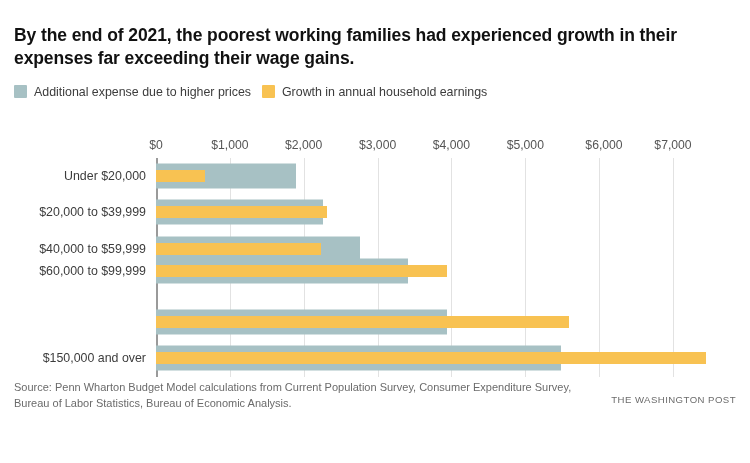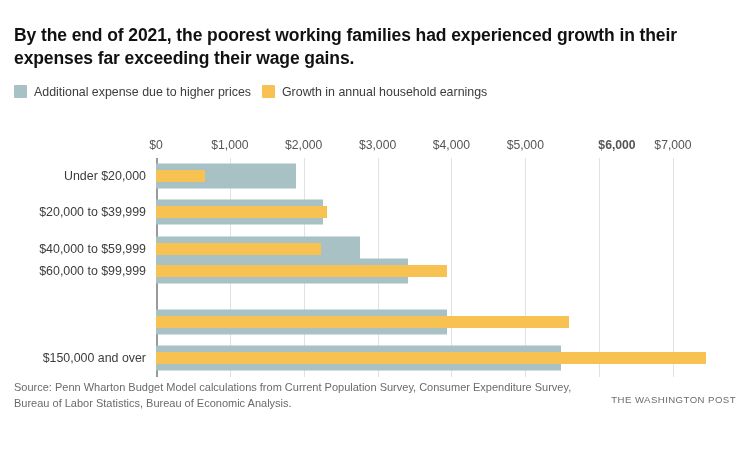--- a/index.html
+++ b/index.html
@@ -202,21 +202,21 @@
   <div class="chart">
     <div class="chart-inner">
       <div class="plot">
         <div id="ticks">
             <div class="tick-label" style="left: 0px;">$0</div>
             <div class="tick-label" style="left: 73.8571px;">$1,000</div>
             <div class="tick-label" style="left: 147.714px;">$2,000</div>
             <div class="tick-label" style="left: 221.571px;">$3,000</div>
             <div class="tick-label" style="left: 295.429px;">$4,000</div>
             <div class="tick-label" style="left: 369.286px;">$5,000</div>
-            <div class="tick-label" style="left: 461px; font-weight: bold;">$6,000</div>
+            <div class="tick-label" style="left: 448px;">$6,000</div>
             <div class="tick-label" style="left: 517px;">$7,000</div>
           </div>
         <div id="grid">
             <div class="gridline" style="left: 73.8571px;"></div>
             <div class="gridline" style="left: 147.714px;"></div>
             <div class="gridline" style="left: 221.571px;"></div>
             <div class="gridline" style="left: 295.429px;"></div>
             <div class="gridline" style="left: 369.286px;"></div>
             <div class="gridline" style="left: 443.143px;"></div>
             <div class="gridline" style="left: 517px;"></div>

